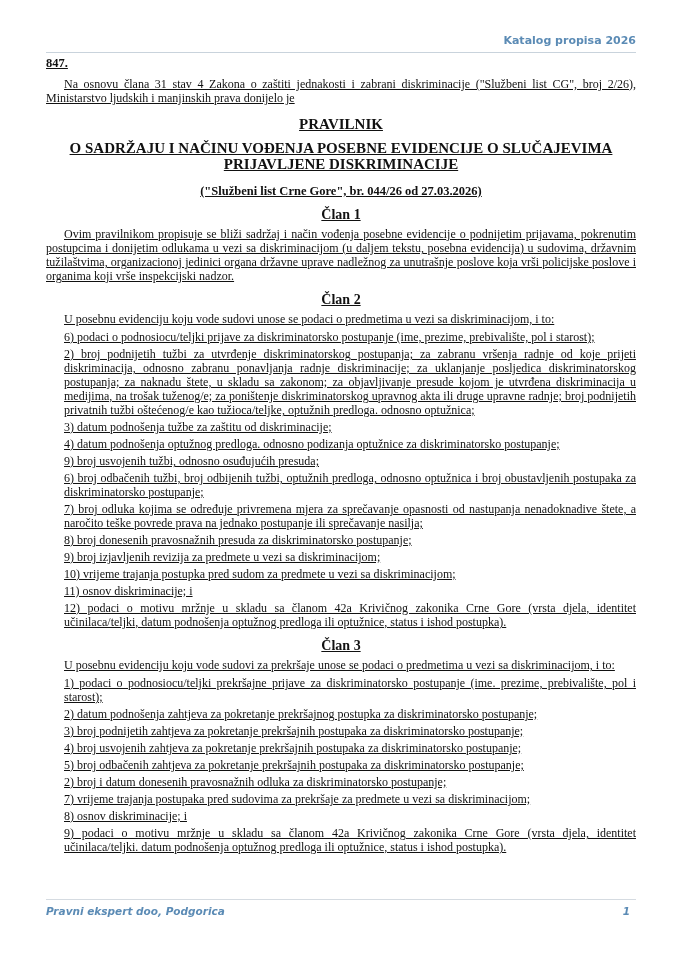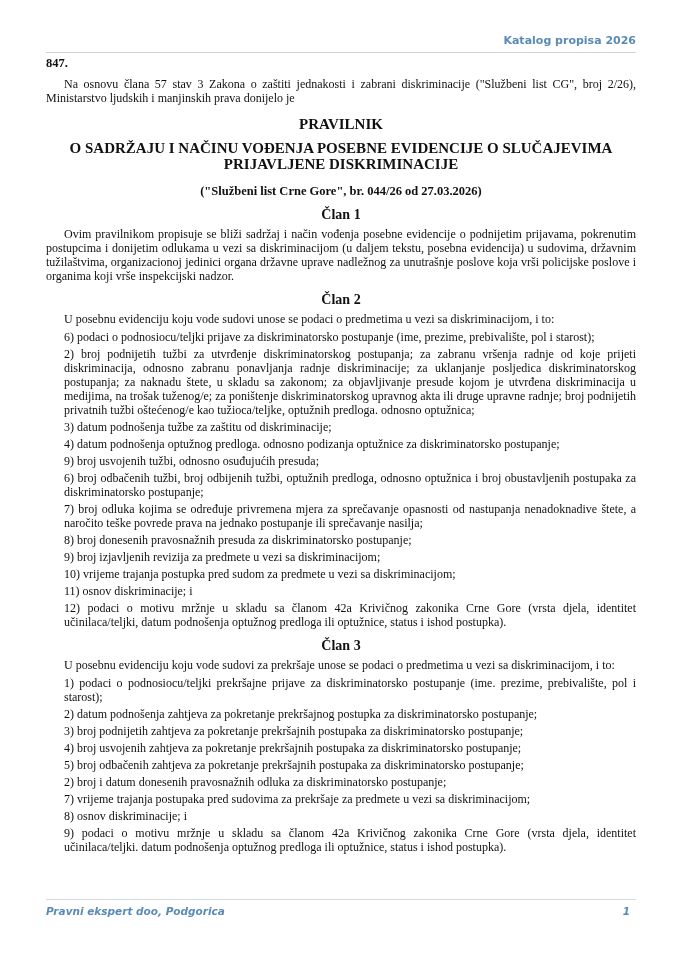--- a/index.html
+++ b/index.html
@@ -1,20 +1,20 @@
 <!DOCTYPE html>
 <html><head>
 <meta charset="utf-8">
 <style>
   html, body { margin:0; padding:0; background:#ffffff; }
   body { width:679px; height:960px; position:relative; overflow:hidden; }
   .page { position:absolute; left:0; top:0; width:548px; height:960px; }
   .hdr { position:absolute; left:46px; top:34px; width:590px; height:18px; border-bottom:1px solid #c9d3dc; }
   .hdr-title { position:absolute; right:0; top:0; font-family:"DejaVu Sans", sans-serif; font-weight:bold; font-size:11px; color:#5b8bb5; }
-  .doc { position:absolute; left:46px; top:56px; width:590px; font-family:"Liberation Serif", serif; font-size:12px; line-height:14px; color:#111; }
+  .doc { position:absolute; left:46px; top:56px; width:590px; font-family:"Liberation Serif", serif; font-size:12px; line-height:14px; color:#111;text-decoration:underline; }
   .num { font-weight:bold; font-size:12.5px; margin:0 0 7px 0; }
   p { margin:0; text-align:justify; }
   .ind { text-indent:18px; }
   .title1 { text-align:center; font-weight:bold; font-size:15px; margin-top:12px; }
   .title2 { text-align:center; font-weight:bold; font-size:15px; line-height:16px; margin-top:9px; }
   .gazette { text-align:center; font-weight:bold; font-size:12.5px; margin-top:12px; }
   .clan { text-align:center; font-weight:bold; font-size:14px; margin-top:10px; margin-bottom:5px; }
   .intro { margin-left:18px; margin-bottom:4px; }
   .item { margin-left:18px; margin-bottom:3px; padding-left:0; }
   .ftr { position:absolute; left:46px; top:899px; width:590px; border-top:1px solid #d5dbe1;font-style:italic; }
@@ -24,21 +24,21 @@
 </head>
 <body>
 
 <div class="page">
   <div class="hdr">
     <span class="hdr-title">Katalog propisa 2026</span>
   </div>
 
   <div class="doc">
     <div class="num">847.</div>
-    <p class="ind">Na osnovu člana 57 stav 3 Zakona o zaštiti jednakosti i zabrani diskriminacije ("Službeni list CG", broj 2/26), Ministarstvo ljudskih i manjinskih prava donijelo je</p>
+    <p class="ind">Na osnovu člana 31 stav 4 Zakona o zaštiti jednakosti i zabrani diskriminacije ("Službeni list CG", broj 2/26), Ministarstvo ljudskih i manjinskih prava donijelo je</p>
     <div class="title1">PRAVILNIK</div>
     <div class="title2">O SADRŽAJU I NAČINU VOĐENJA POSEBNE EVIDENCIJE O SLUČAJEVIMA PRIJAVLJENE DISKRIMINACIJE</div>
     <div class="gazette">("Službeni list Crne Gore", br. 044/26 od 27.03.2026)</div>
 
     <div class="clan">Član 1</div>
     <p class="ind">Ovim pravilnikom propisuje se bliži sadržaj i način vođenja posebne evidencije o podnijetim prijavama, pokrenutim postupcima i donijetim odlukama u vezi sa diskriminacijom (u daljem tekstu, posebna evidencija) u sudovima, državnim tužilaštvima, organizacionoj jedinici organa državne uprave nadležnog za unutrašnje poslove koja vrši policijske poslove i organima koji vrše inspekcijski nadzor.</p>
 
     <div class="clan">Član 2</div>
     <p class="intro">U posebnu evidenciju koju vode sudovi unose se podaci o predmetima u vezi sa diskriminacijom, i to:</p>
     <p class="item">6) podaci o podnosiocu/teljki prijave za diskriminatorsko postupanje (ime, prezime, prebivalište, pol i starost);</p>

